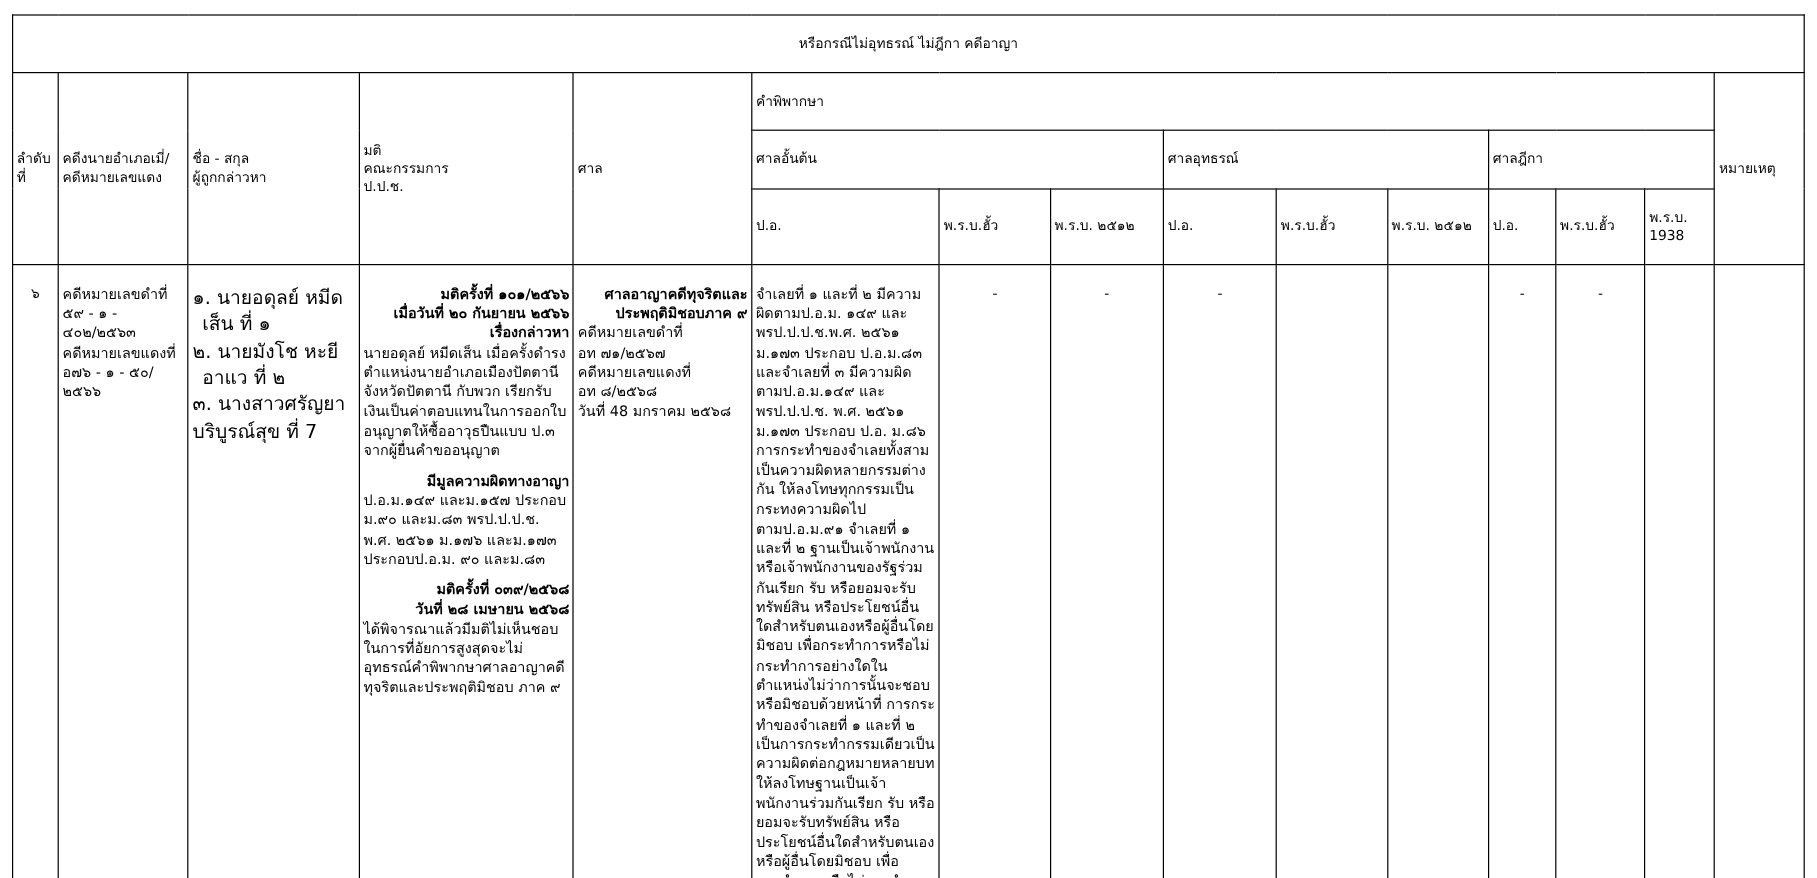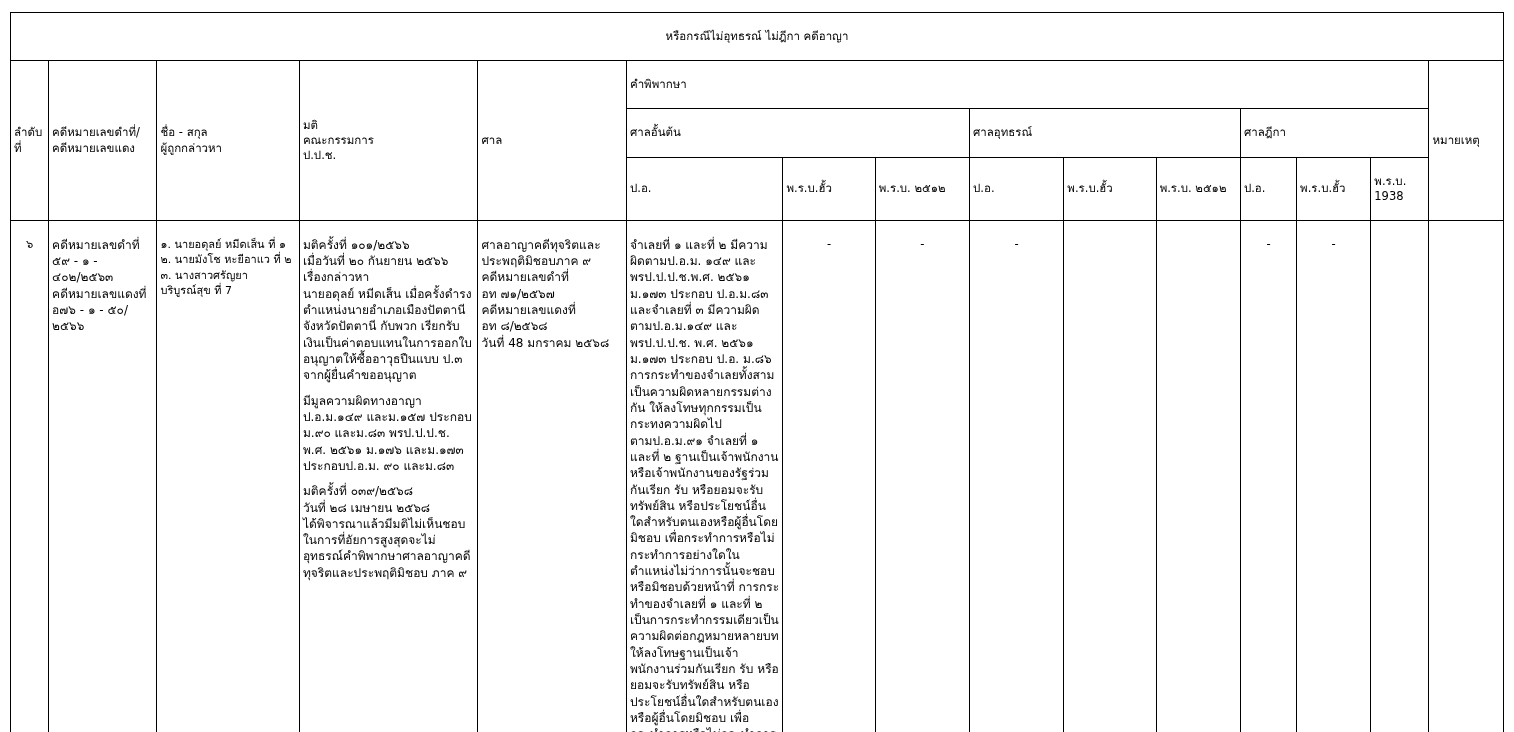--- a/index.html
+++ b/index.html
@@ -45,21 +45,21 @@
   }
   .cell-seq {
     text-align: center;
     font-size: 11.5px;
   }
   .dash {
     text-align: center;
     font-size: 11.5px;
     padding-top: 3px;
   }
-  .bold { font-weight: normal; }
+  .bold { font-weight: bold; text-align: right; }
   .gap { height: 9px; }
   .body-cell p {
     margin: 0;
     font-size: 12px;
     line-height: 1.36;
   }
   .col-seq      { width: 38px; }
   .col-caseno   { width: 108px; }
   .col-name     { width: 142px; }
   .col-mati     { width: 178px; }
@@ -73,21 +73,21 @@
   .col-po3      { width: 56px; }
   .col-prb3     { width: 74px; }
   .col-prb2512c { width: 58px; }
   .col-remark   { width: 74px; }
   ul.plain {
     margin: 0;
     padding: 0;
     list-style: none;
   }
   ul.plain li {
-    font-size: 11px;
+    font-size: 16px;
     line-height: 1.4;
     text-indent: -8px;
     padding-left: 8px;
   }
 </style>
 </head>
 <body>
 
 <div class="page">
   <table class="doc">
@@ -111,21 +111,21 @@
     <thead>
       <tr class="title-row">
         <td colspan="15">หรือกรณีไม่อุทธรณ์ ไม่ฎีกา คดีอาญา</td>
       </tr>
       <tr>
         <td class="hdr-center" rowspan="3">
           <div>ลำดับ</div>
           <div>ที่</div>
         </td>
         <td class="hdr-center" rowspan="3">
-          <div>คดีหมายเลขดำที่/</div>
+          <div>คดีงนายอำเภอเมี่/</div>
           <div>คดีหมายเลขแดง</div>
         </td>
         <td class="hdr-center" rowspan="3">
           <div>ชื่อ - สกุล</div>
           <div>ผู้ถูกกล่าวหา</div>
         </td>
         <td class="hdr-center" rowspan="3">
           <div>มติ</div>
           <div>คณะกรรมการ</div>
           <div>ป.ป.ช.</div>

